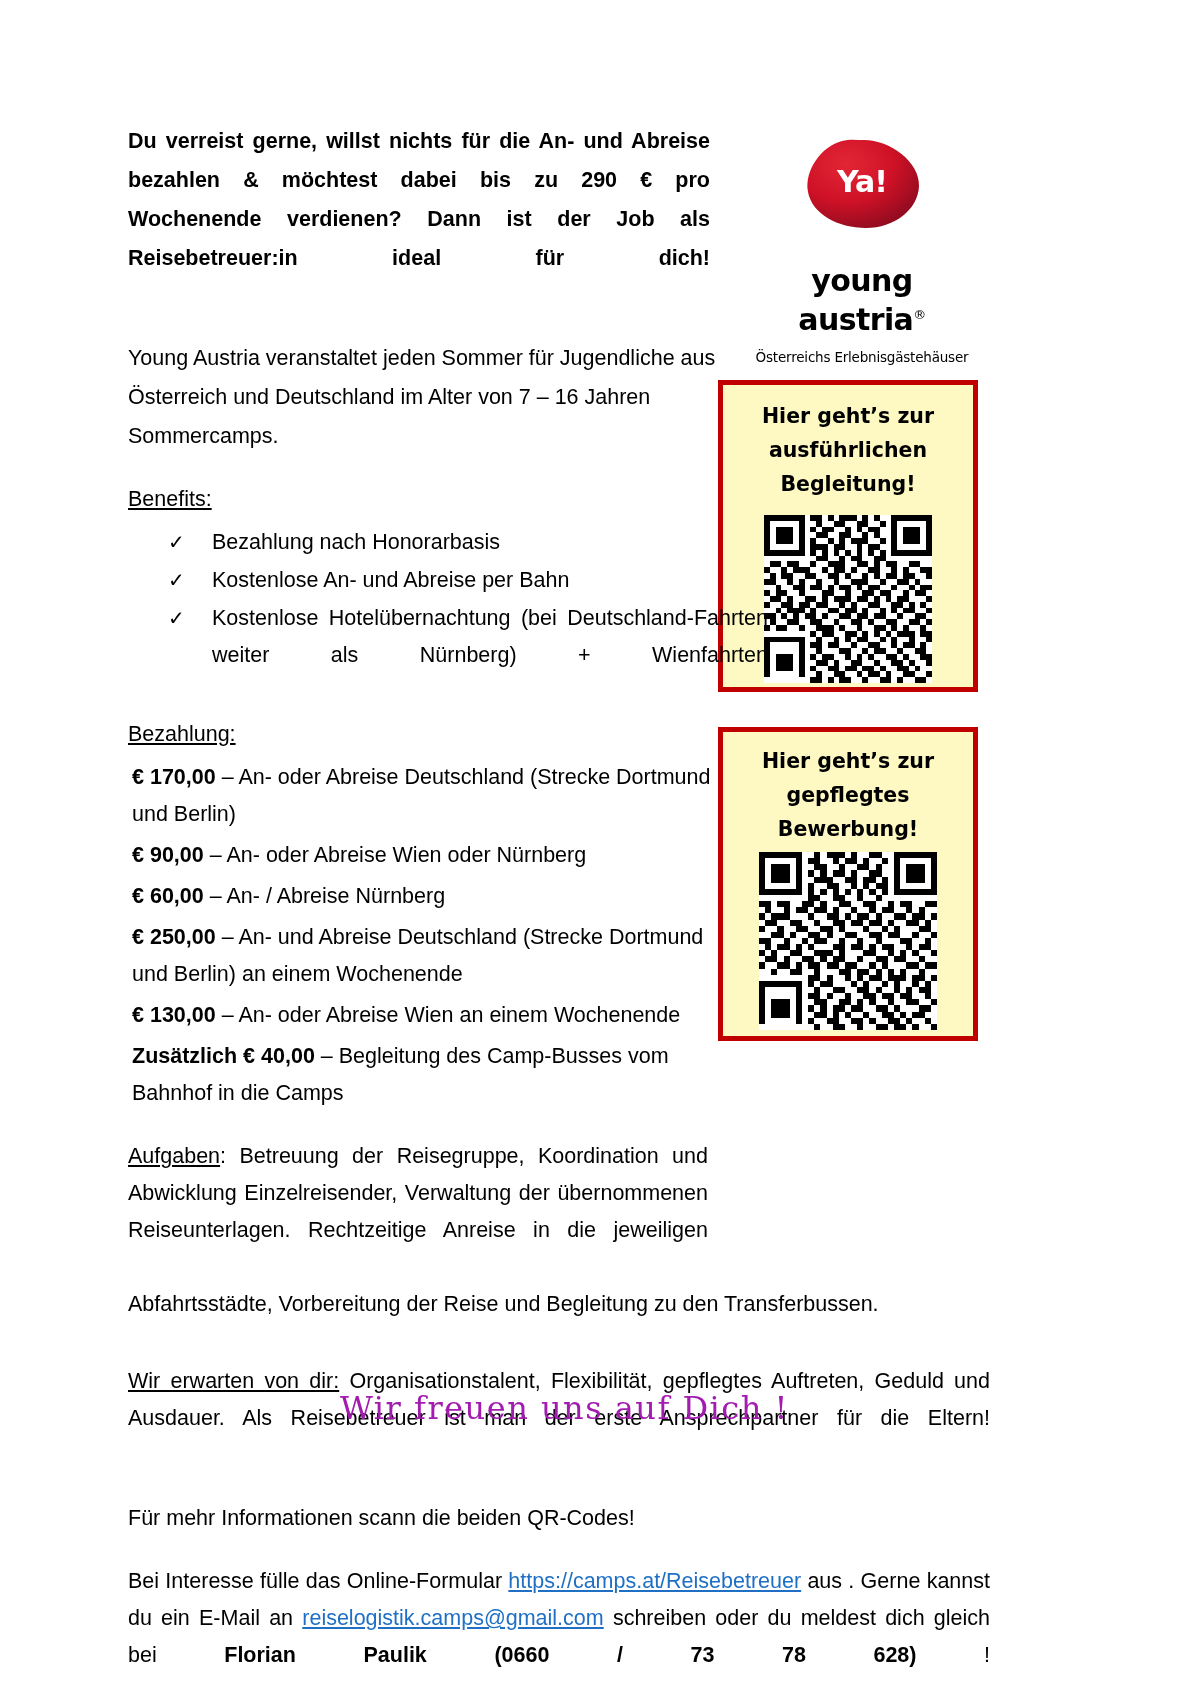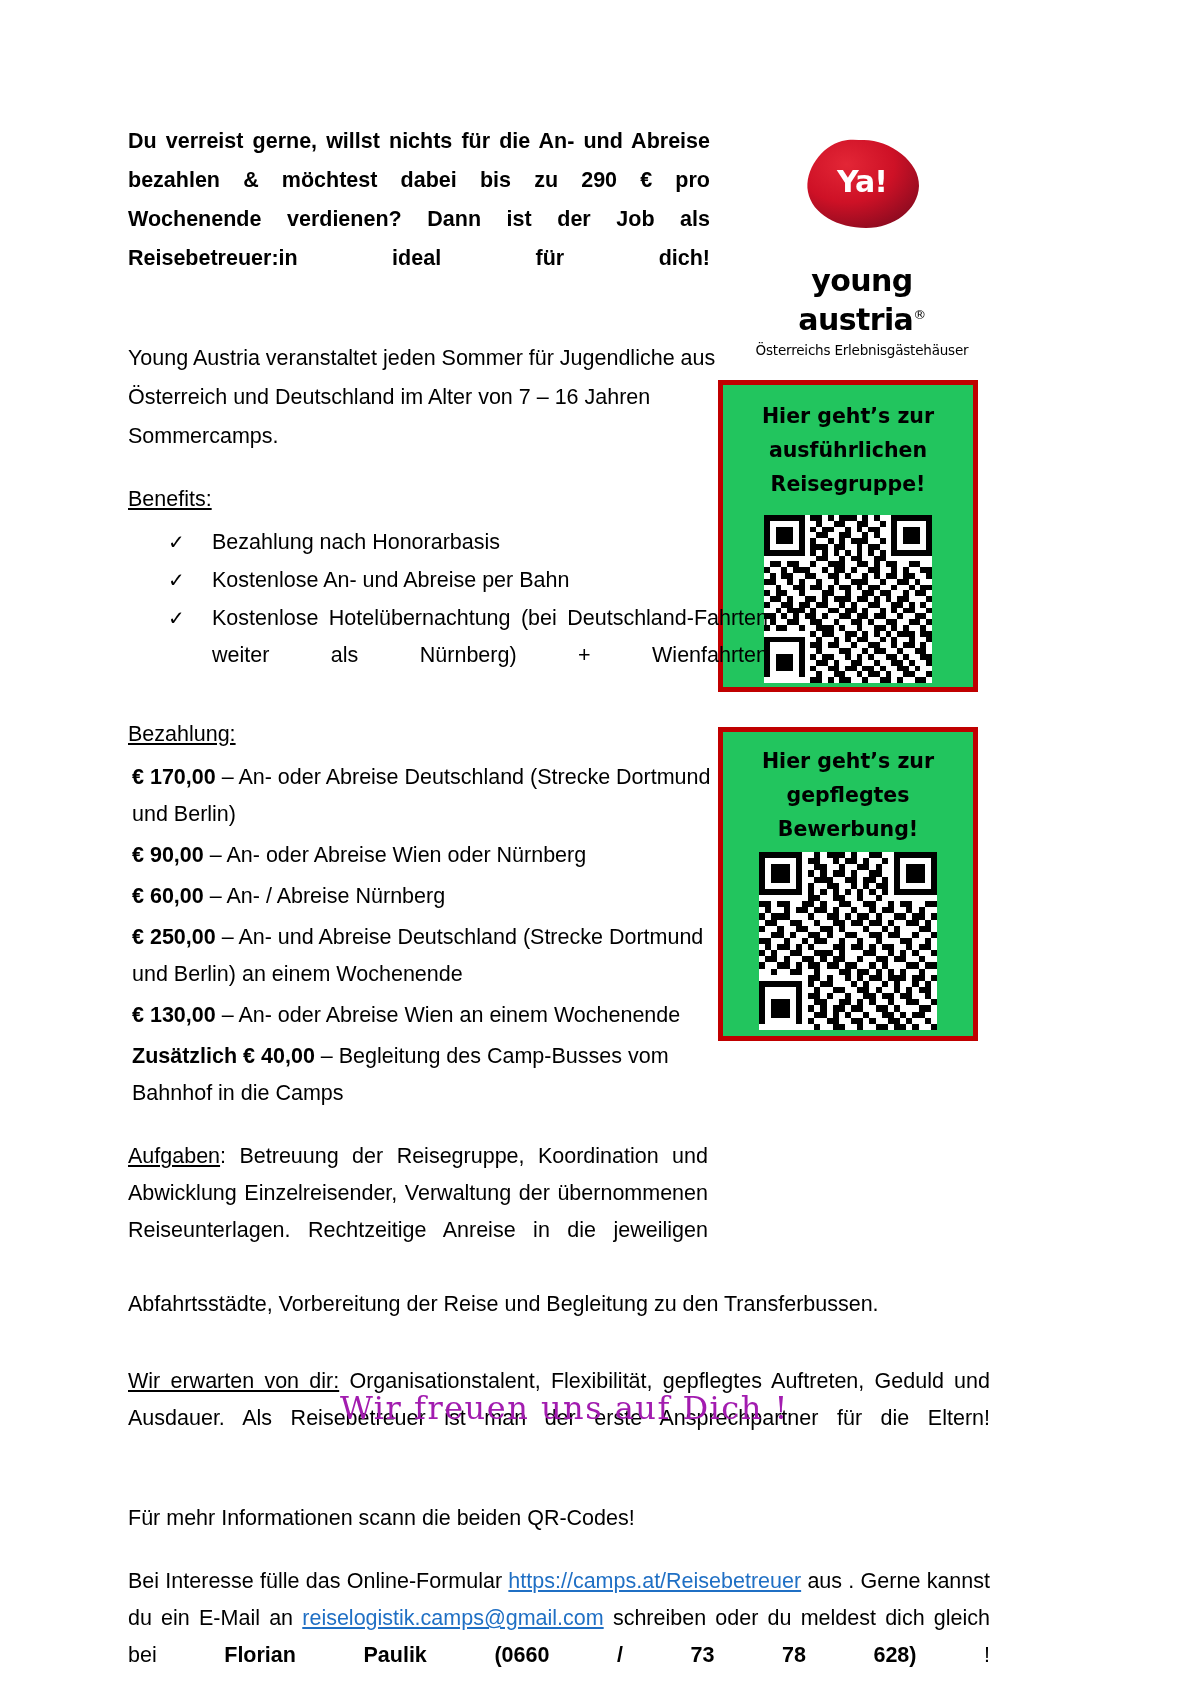--- a/index.html
+++ b/index.html
@@ -174,28 +174,28 @@
   .logo-name .reg {
     font-size: 13px;
     vertical-align: super;
     font-weight: normal;
   }
   .logo-sub {
     font-family: "DejaVu Sans", sans-serif;
     font-size: 13.5px;
     line-height: 20px;
     letter-spacing: -0.2px;
-    margin-top: 3px;
+    margin-top: 10px;
   }
 
   
   .qr-box {
     position: absolute;
     border: 5px solid #C00000;
-    background: #22c55e;
+    background: #fef9c3;
     box-sizing: border-box;
     text-align: center;
   }
   #qr-box-info  { left: 718px; top: 380px; width: 260px; height: 312px; }
   #qr-box-apply { left: 718px; top: 727px; width: 260px; height: 314px; }
   .qr-title {
     font-family: "DejaVu Sans", sans-serif;
     font-weight: bold;
     font-size: 20.5px;
     line-height: 34px;
@@ -245,21 +245,21 @@
         <span>young austria</span><span class="reg">®</span>
       </span>
     </div>
     <div class="logo-sub">Österreichs Erlebnisgästehäuser</div>
   </div>
 
   <div class="qr-box" id="qr-box-info">
     <div class="qr-title">
       <div>Hier geht’s zur</div>
       <div>ausführlichen</div>
-      <div>Reisegruppe!</div>
+      <div>Begleitung!</div>
     </div>
     <svg class="qr-img" width="168" height="168" viewBox="0 0 29 29" shape-rendering="crispEdges">
       <rect width="29" height="29" fill="#fff"></rect>
       <g fill="#000">
         <rect x="0" y="0" width="7" height="1"></rect>
           <rect x="8" y="0" width="2" height="1"></rect>
           <rect x="11" y="0" width="1" height="1"></rect>
           <rect x="13" y="0" width="3" height="1"></rect>
           <rect x="17" y="0" width="1" height="1"></rect>
           <rect x="19" y="0" width="1" height="1"></rect>

